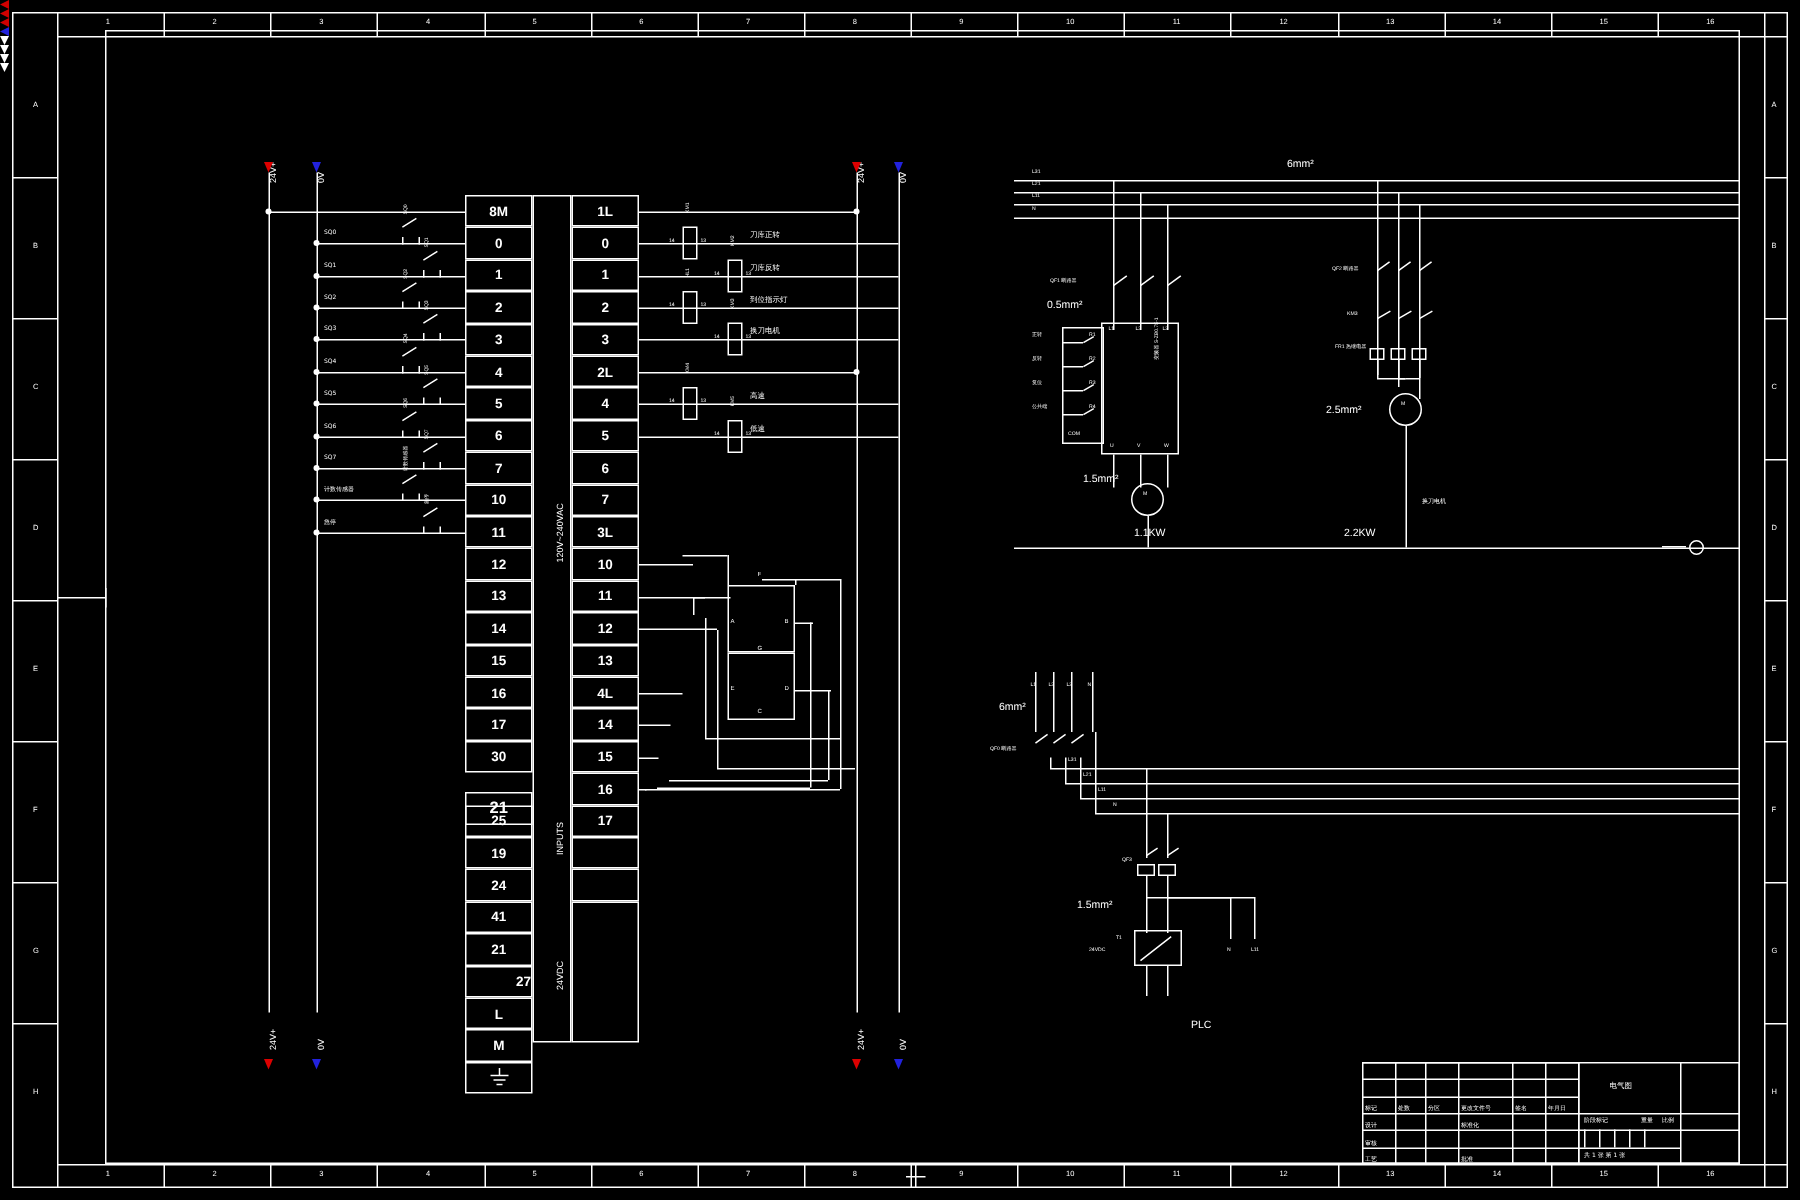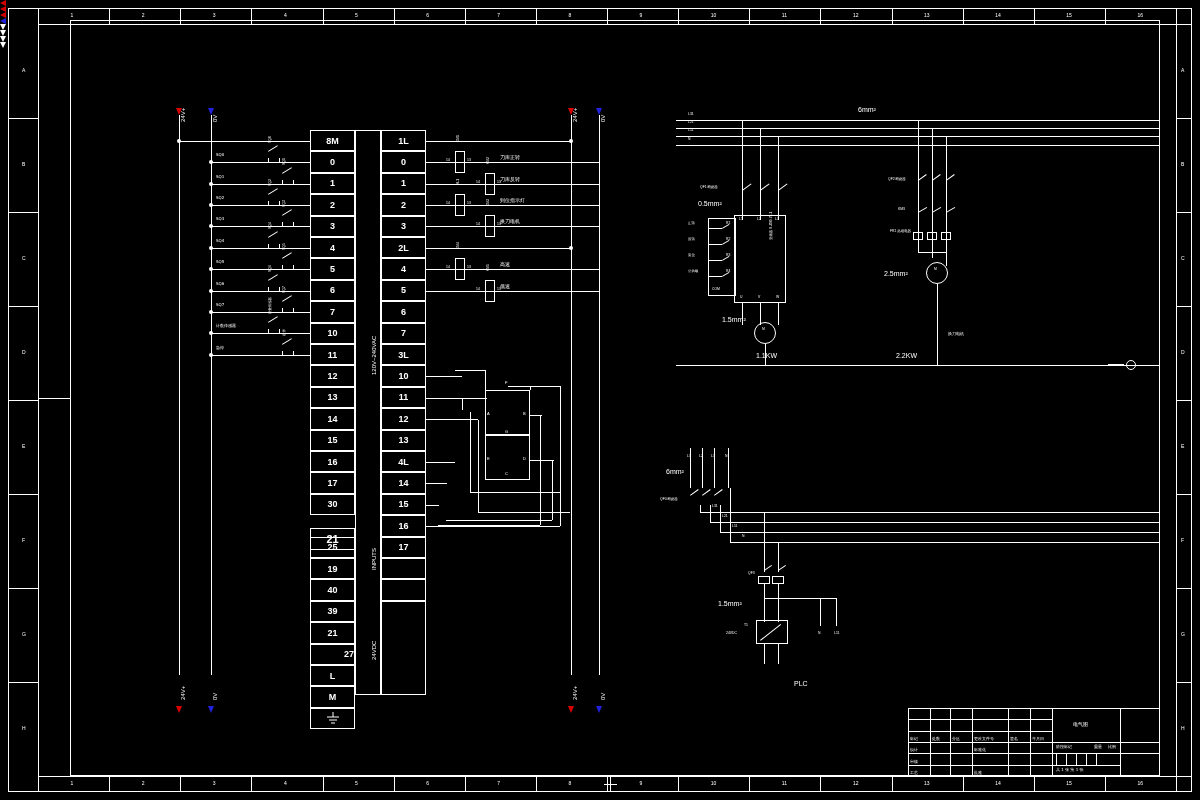--- a/index.html
+++ b/index.html
@@ -186,22 +186,22 @@
       <div class="cell" style="left:310px;top:365.4px;width:45px;height:21.4px;font-size:9px;">12</div>
       <div class="cell" style="left:310px;top:386.79999999999995px;width:45px;height:21.4px;font-size:9px;">13</div>
       <div class="cell" style="left:310px;top:408.2px;width:45px;height:21.4px;font-size:9px;">14</div>
       <div class="cell" style="left:310px;top:429.59999999999997px;width:45px;height:21.4px;font-size:9px;">15</div>
       <div class="cell" style="left:310px;top:451px;width:45px;height:21.4px;font-size:9px;">16</div>
       <div class="cell" style="left:310px;top:472.4px;width:45px;height:21.4px;font-size:9px;">17</div>
       <div class="cell" style="left:310px;top:493.79999999999995px;width:45px;height:21.4px;font-size:9px;">30</div>
       <div class="cell" style="left:310px;top:515.2px;width:45px;height:21.4px;font-size:11px;margin-top:13px;">21</div>
       <div class="cell" style="left:310px;top:536.5999999999999px;width:45px;height:21.4px;font-size:9px;">25</div>
       <div class="cell" style="left:310px;top:558px;width:45px;height:21.4px;font-size:9px;">19</div>
-      <div class="cell" style="left:310px;top:579.4px;width:45px;height:21.4px;font-size:9px;">40</div>
-      <div class="cell" style="left:310px;top:600.8px;width:45px;height:21.4px;font-size:9px;">39</div>
+      <div class="cell" style="left:310px;top:579.4px;width:45px;height:21.4px;font-size:9px;">24</div>
+      <div class="cell" style="left:310px;top:600.8px;width:45px;height:21.4px;font-size:9px;">41</div>
       <div class="cell" style="left:310px;top:622.2px;width:45px;height:21.4px;font-size:9px;">21</div>
       <div class="cell" style="left:310px;top:643.5999999999999px;width:45px;height:21.4px;font-size:9px;padding-left:33px;">27</div>
       <div class="cell" style="left:310px;top:665px;width:45px;height:21.4px;font-size:9px;">L</div>
       <div class="cell" style="left:310px;top:686.4px;width:45px;height:21.4px;font-size:9px;">M</div>
       <div class="cell" style="left:310px;top:707.8px;width:45px;height:21.4px;">
         <svg width="16" height="14" viewBox="0 0 16 14">
           <line x1="8" y1="1" x2="8" y2="6" stroke="#fff"></line>
           <line x1="2" y1="6" x2="14" y2="6" stroke="#fff"></line>
           <line x1="4" y1="9" x2="12" y2="9" stroke="#fff"></line>
           <line x1="6" y1="12" x2="10" y2="12" stroke="#fff"></line>

